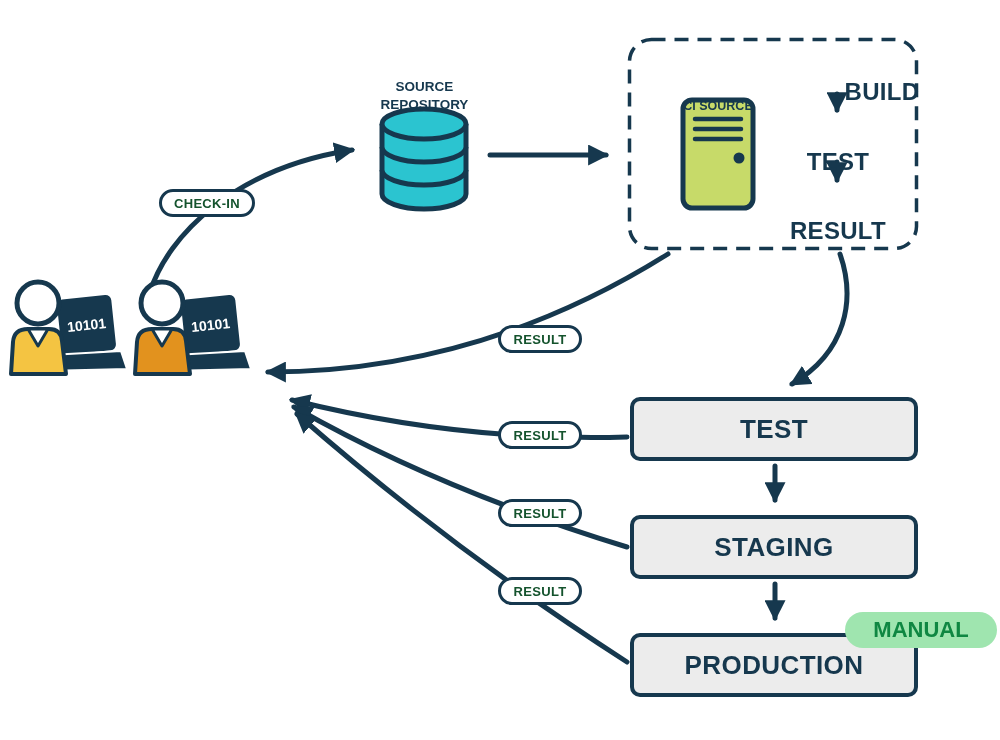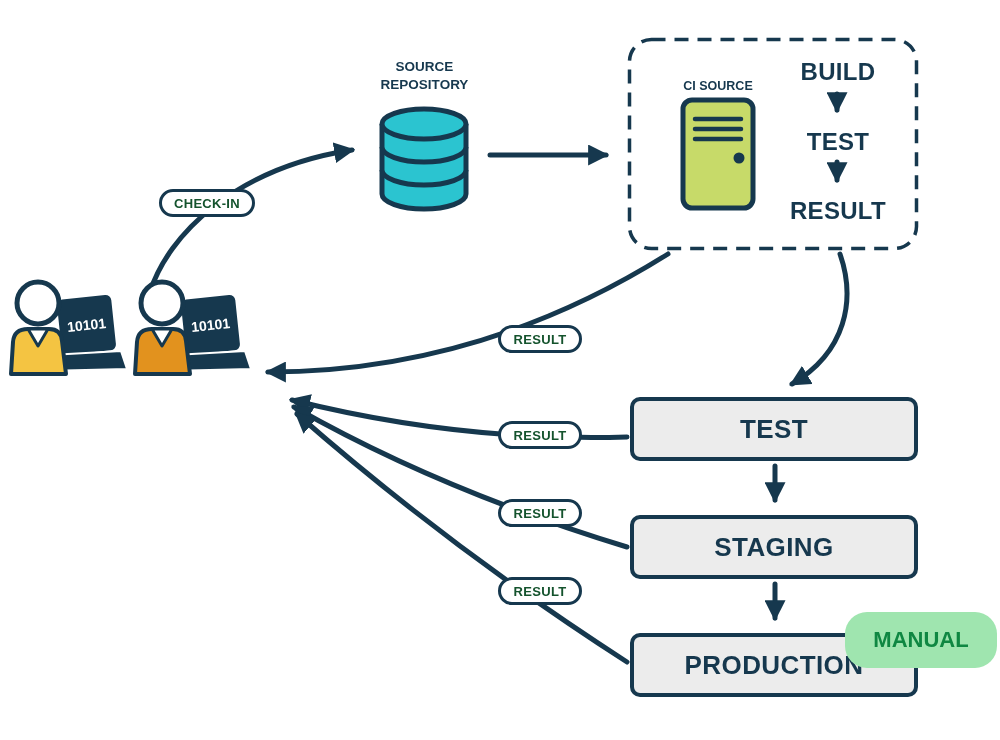--- a/index.html
+++ b/index.html
@@ -1,29 +1,29 @@
 <!DOCTYPE html>
 <html><head>
 <meta charset="utf-8">
 <style>
   * { margin:0; padding:0; box-sizing:border-box; }
   html,body { background:#ffffff; }
   body { font-family:"Liberation Sans", sans-serif; }
   .canvas { position:relative; width:1000px; height:740px; background:#ffffff; overflow:hidden; }
   .svg-layer { position:absolute; left:0; top:0; z-index:1; }
-  .label { position:absolute; color:#16384e; font-weight:bold; text-align:center; z-index:2; }
+  .label { position:absolute; color:#16384e; font-weight:bold; text-align:center; z-index:2;margin-top:20px; }
   .step { width:100px; font-size:24px; letter-spacing:0.3px; }
   .pill { position:absolute; background:#ffffff; border:3px solid #16384e; border-radius:16px;
           color:#14532d; font-weight:bold; font-size:13px; letter-spacing:0.3px;
           display:flex; align-items:center; justify-content:center; z-index:3; }
   .stage-box { position:absolute; left:630px; width:288px; height:64px; background:#ececec;
                border:4px solid #16384e; border-radius:10px; display:flex; align-items:center;
                justify-content:center; font-size:26px; font-weight:bold; color:#16384e;
                letter-spacing:0.4px; z-index:2; }
-  .manual-pill { position:absolute; left:845px; top:612px; width:152px; height:56px;
+  .manual-pill { position:absolute; left:845px; top:612px; width:152px; height:36px;
                  background:#9fe5af; border-radius:22px; display:flex; align-items:center;
                  justify-content:center; font-size:22px; font-weight:bold; color:#0f8742; z-index:4; }
   .arrow { stroke:#16384e; stroke-width:5; fill:none; marker-end:url(#arrowhead); stroke-linecap:round; }
 </style>
 </head>
 <body>
 
 <div class="canvas">
 
   <svg class="svg-layer" width="1000" height="740" viewBox="0 0 1000 740">
@@ -82,21 +82,21 @@
       <path d="M 11 374 L 13 342 Q 14 329 28 329 L 49 329 Q 61 329 62 341 L 66 374 Z" fill="#e2921e" stroke="#16384e" stroke-width="4" stroke-linejoin="round"></path>
       <path d="M 28 329 L 38 346 L 48 329 Z" fill="#ffffff" stroke="#16384e" stroke-width="3" stroke-linejoin="round"></path>
       <circle cx="38" cy="303" r="21" fill="#ffffff" stroke="#16384e" stroke-width="5"></circle>
     </g>
   </svg>
 
   <div class="label" style="left:352px; top:58px; width:145px; font-size:13.5px; line-height:1.3;">SOURCE REPOSITORY</div>
 
   <div class="label" style="left:674px; top:79px; width:88px; font-size:12.5px;">CI SOURCE</div>
 
-  <div class="label step" style="left:788px; top:58px;">BUILD</div>
+  <div class="label step" style="left:832px; top:58px;">BUILD</div>
   <div class="label step" style="left:788px; top:128px;">TEST</div>
   <div class="label step" style="left:788px; top:197px;">RESULT</div>
 
   <div class="pill" style="left:159px; top:189px; width:96px; height:28px;">CHECK-IN</div>
 
   <div class="pill" style="left:498px; top:325px; width:84px; height:28px;">RESULT</div>
   <div class="pill" style="left:498px; top:421px; width:84px; height:28px;">RESULT</div>
   <div class="pill" style="left:498px; top:499px; width:84px; height:28px;">RESULT</div>
   <div class="pill" style="left:498px; top:577px; width:84px; height:28px;">RESULT</div>
 

